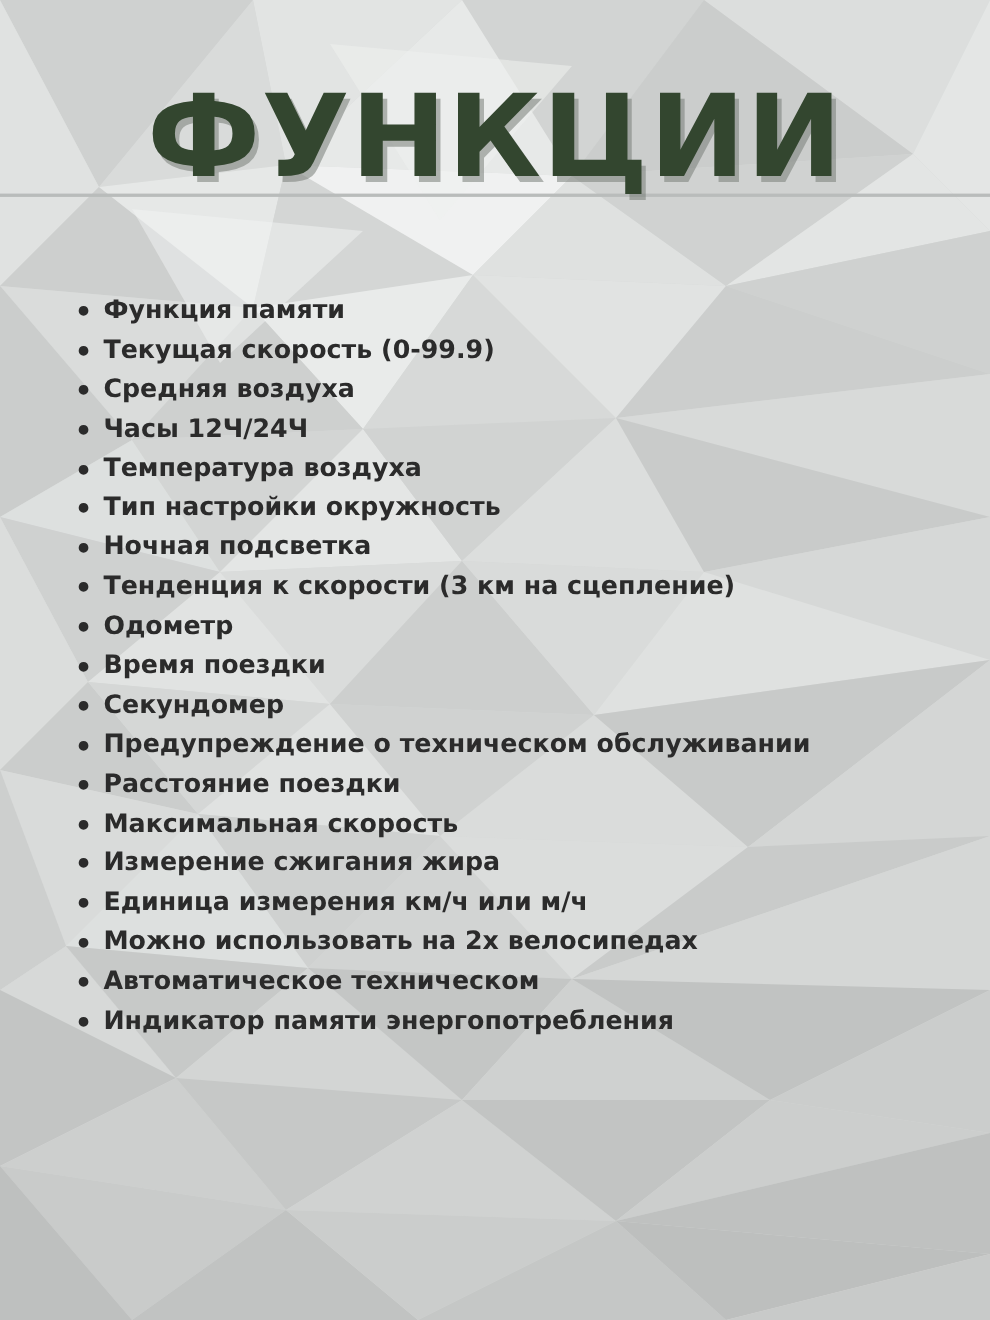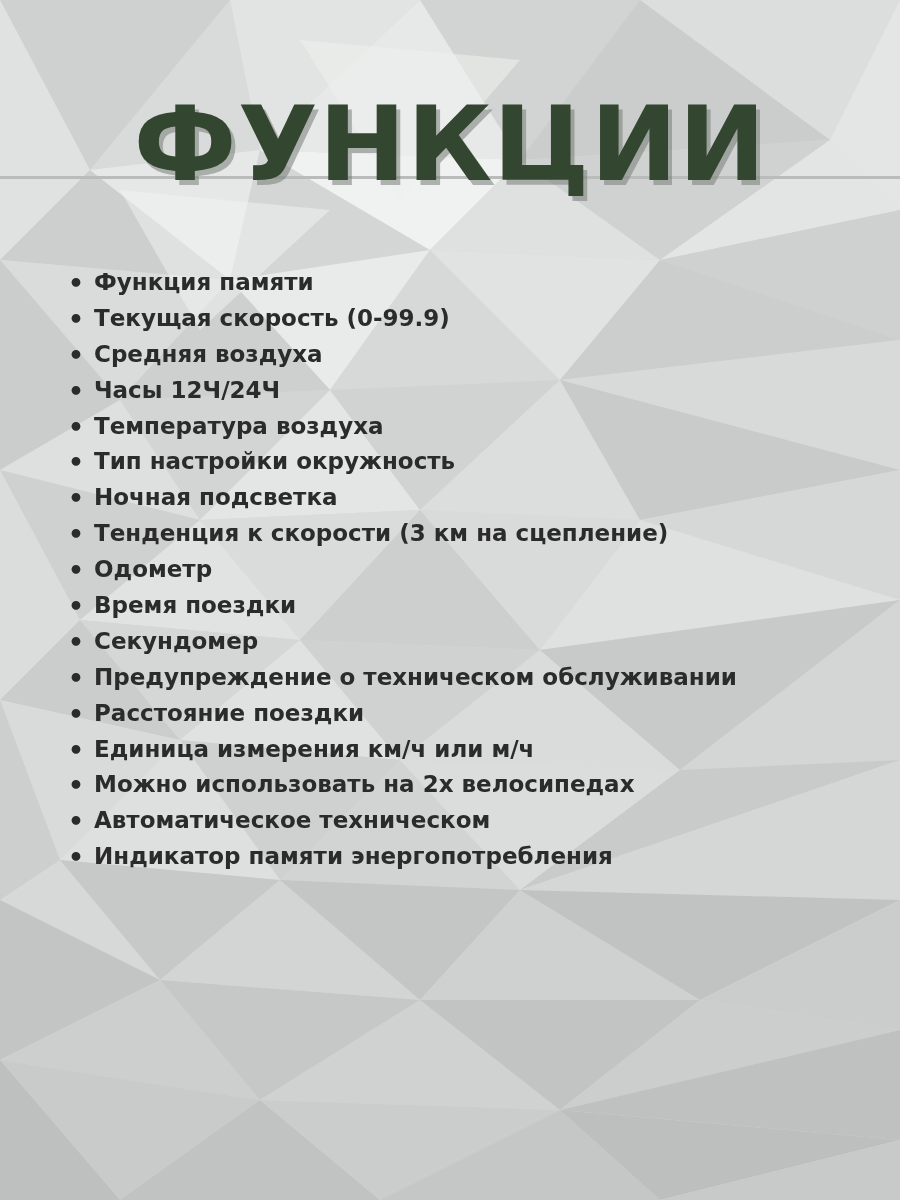--- a/index.html
+++ b/index.html
@@ -38,21 +38,21 @@
     position: absolute;
     top: 0;
     left: 0;
     width: 900px;
     height: 176px;
     border-bottom: 3px solid #b9bcbb;
   }
 
   .title {
     position: absolute;
-    top: 22px;
+    top: 2px;
     left: 0;
     width: 900px;
     text-align: center;
     font-family: "DejaVu Sans", sans-serif;
     font-weight: bold;
     font-size: 104px;
     line-height: 1.0;
     letter-spacing: 1px;
     color: #33462f;
     text-shadow: 4px 5px 0 rgba(120,125,120,0.55);
@@ -187,19 +187,21 @@
     <li>Часы 12Ч/24Ч</li>
     <li>Температура воздуха</li>
     <li>Тип настройки окружность</li>
     <li>Ночная подсветка</li>
     <li>Тенденция к скорости (3 км на сцепление)</li>
     <li>Одометр</li>
     <li>Время поездки</li>
     <li>Секундомер</li>
     <li>Предупреждение о техническом обслуживании</li>
     <li>Расстояние поездки</li>
+    <li>Максимальная скорость</li>
+    <li>Измерение сжигания жира</li>
     <li>Единица измерения км/ч или м/ч</li>
     <li>Можно использовать на 2х велосипедах</li>
     <li>Автоматическое техническом</li>
     <li>Индикатор памяти энергопотребления</li>
   </ul>
 
 </div>
 
 </body></html>

